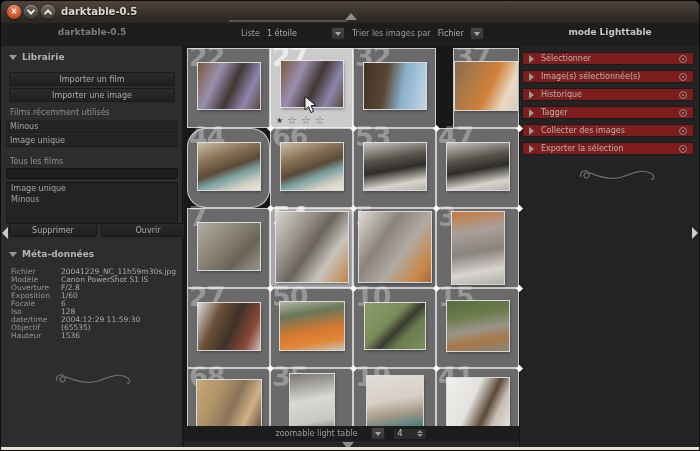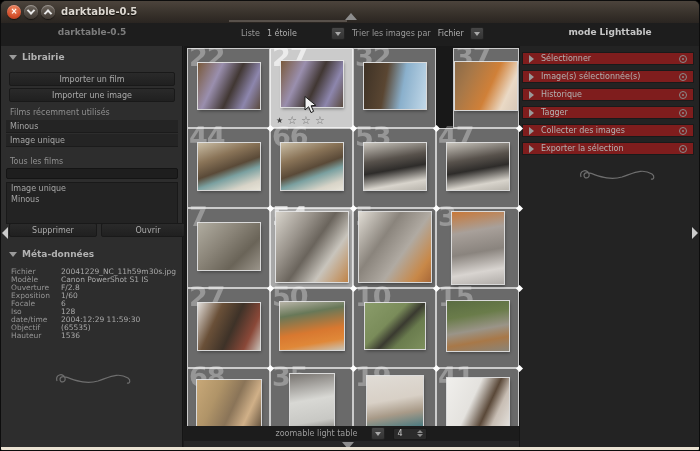--- a/index.html
+++ b/index.html
@@ -250,21 +250,21 @@
         </svg>
       </div>
       <div class="cell" style="background: rgb(106, 106, 106);">
         <span class="cell-num">32</span>
         <div class="thumb" style="width: 62px; height: 46px; margin-top: 15px; background: linear-gradient(100deg, rgb(62, 50, 38), rgb(90, 70, 50) 35%, rgb(138, 176, 204) 62%, rgb(194, 216, 232));"></div>
       </div>
       <div class="cell" style="background: rgb(106, 106, 106); margin-left: 17px;">
         <span class="cell-num">37</span>
         <div class="thumb" style="width: 62px; height: 48px; margin-top: 14px; background: linear-gradient(115deg, rgb(138, 106, 72), rgb(168, 120, 72) 25%, rgb(208, 128, 56) 55%, rgb(234, 217, 197) 80%, rgb(216, 200, 184));"></div>
       </div>
-      <div class="cell" style="background: rgb(106, 106, 106);">
+      <div class="cell" style="background: rgb(106, 106, 106); border-radius: 19px;">
         <span class="cell-num">44</span>
         <div class="thumb" style="width: 62px; height: 47px; margin-top: 15px; background: linear-gradient(160deg, rgb(201, 189, 165), rgb(138, 116, 88) 30%, rgb(90, 74, 56) 52%, rgb(122, 160, 160) 66%, rgb(216, 212, 200) 86%, rgb(232, 228, 216));"></div>
       </div>
       <div class="cell" style="background: rgb(106, 106, 106);">
         <span class="cell-num">66</span>
         <div class="thumb" style="width: 62px; height: 47px; margin-top: 15px; background: linear-gradient(160deg, rgb(201, 189, 165), rgb(138, 116, 88) 30%, rgb(90, 74, 56) 52%, rgb(122, 160, 160) 66%, rgb(216, 212, 200) 86%, rgb(232, 228, 216));"></div>
       </div>
       <div class="cell" style="background: rgb(106, 106, 106);">
         <span class="cell-num">53</span>
         <div class="thumb" style="width: 62px; height: 47px; margin-top: 15px; background: linear-gradient(170deg, rgb(200, 196, 188), rgb(88, 82, 76) 35%, rgb(46, 44, 42) 55%, rgb(216, 212, 204) 82%, rgb(184, 180, 172));"></div>

